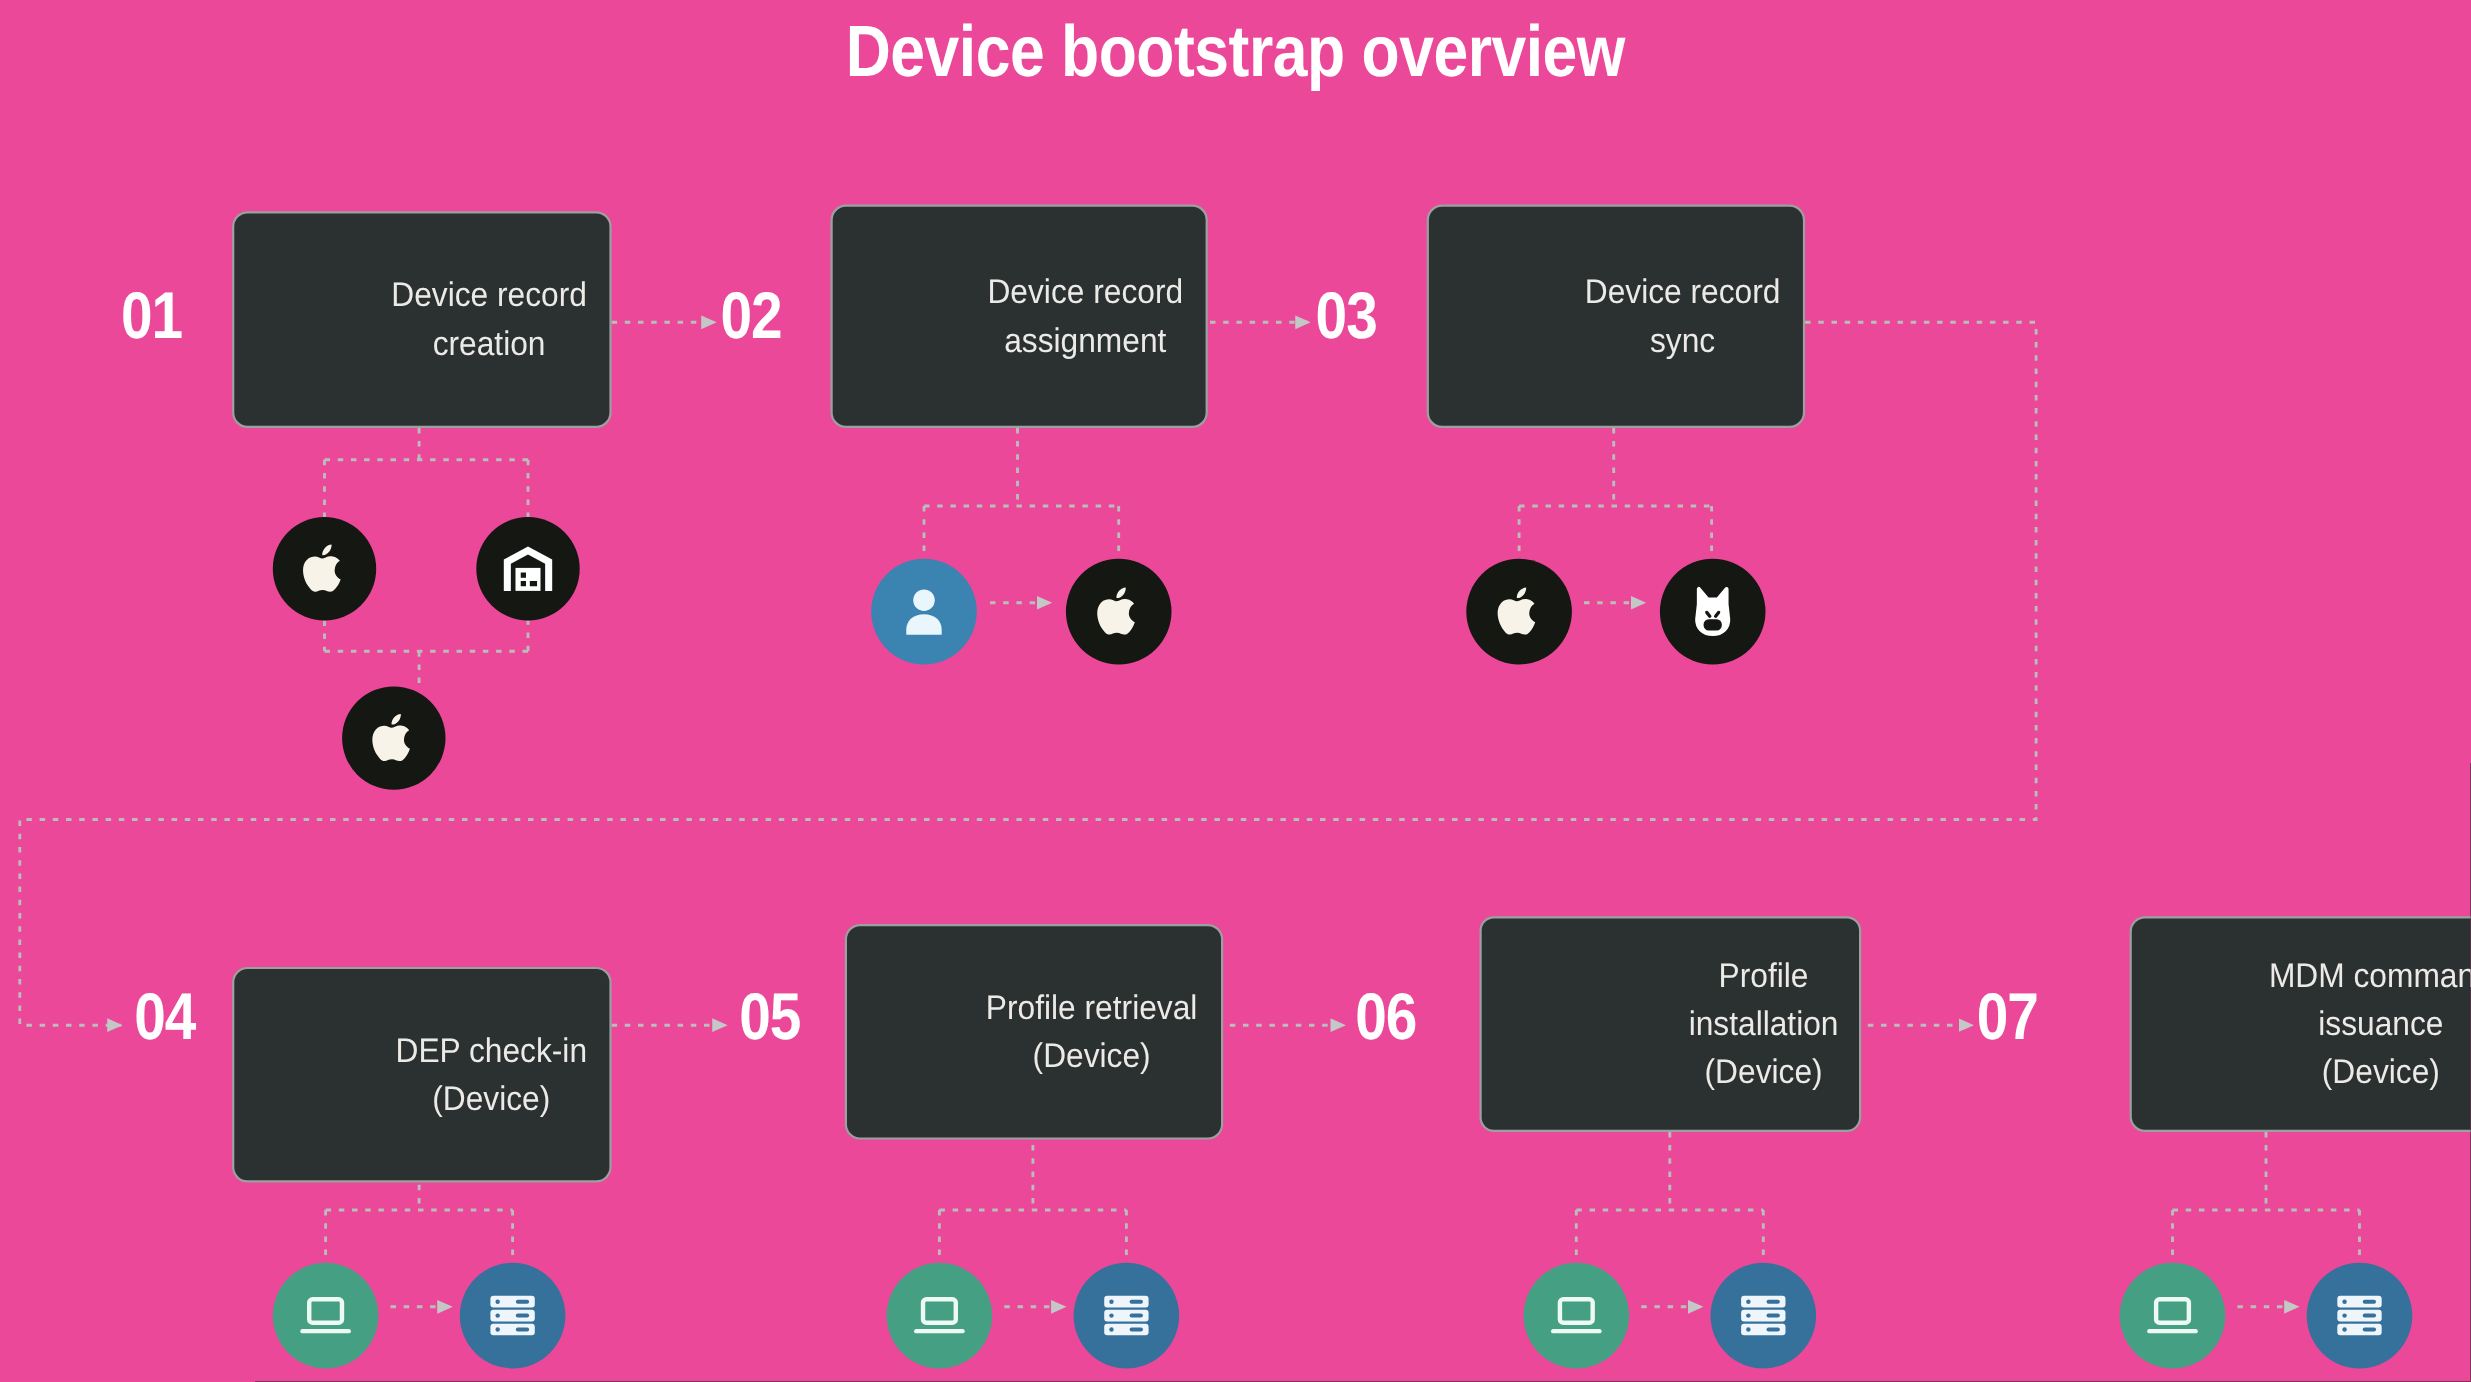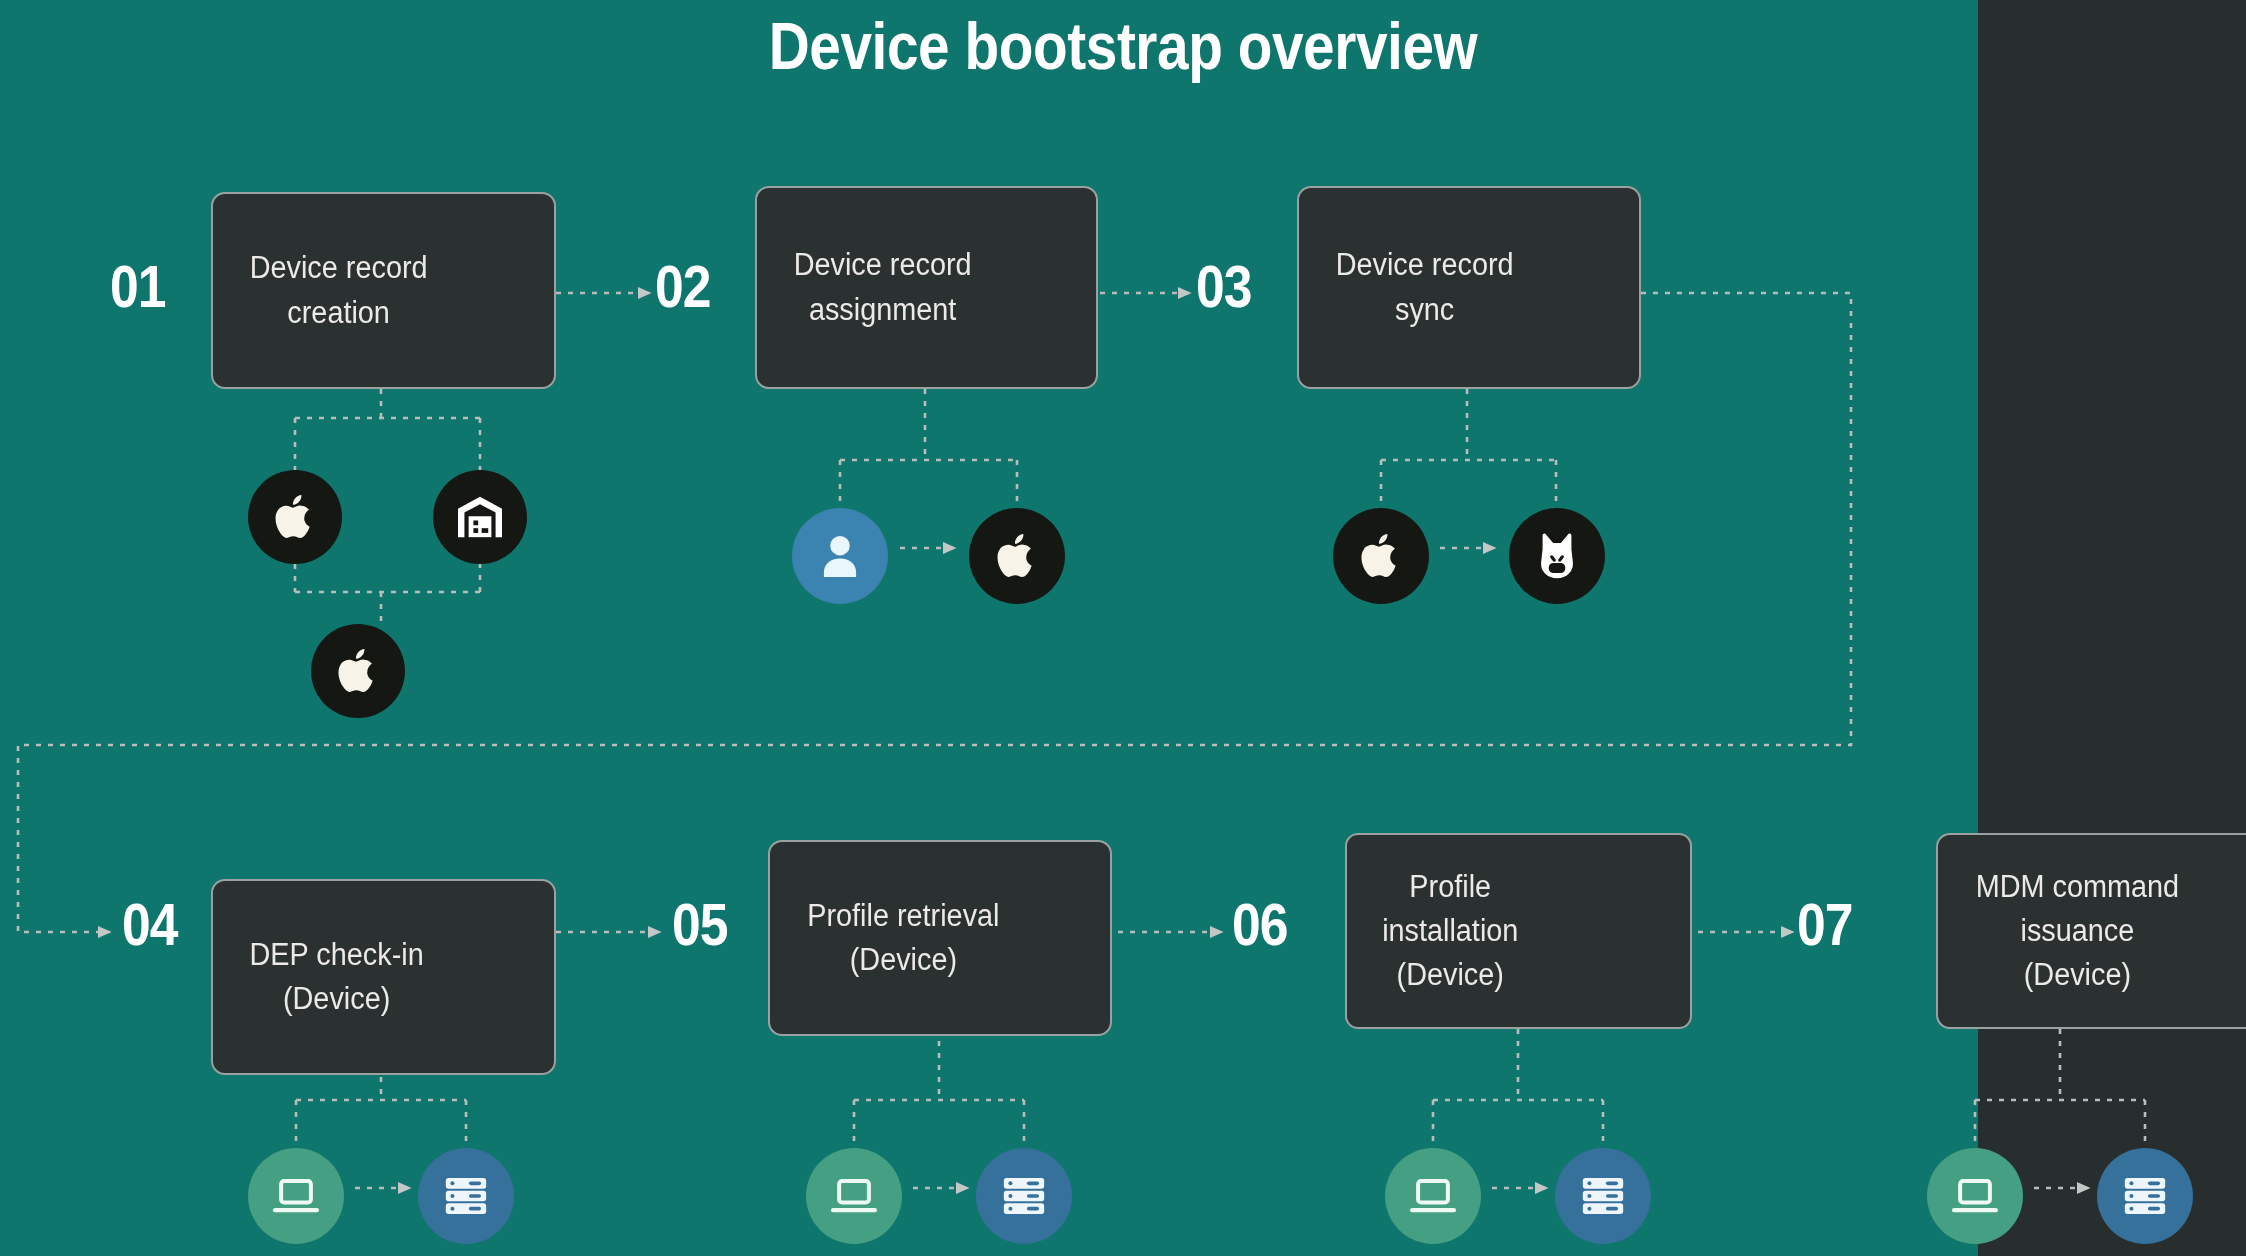--- a/index.html
+++ b/index.html
@@ -9,23 +9,23 @@
   }
   body {
     width: 2246px;
     height: 1256px;
     overflow: hidden;
     font-family: "Liberation Sans", sans-serif;
     color: #f2f2f0;
   }
   #stage {
     position: relative;
-    width: 1978px;
+    width: 2246px;
     height: 1256px;
-    background: #0f766e;
+    background: #ec4899;
   }
   #connectors {
     position: absolute;
     left: 0; top: 0;
     width: 2246px;
     height: 1256px;
     pointer-events: none;
   }
 
   
@@ -57,23 +57,23 @@
 
   
   .step-box {
     position: absolute;
     box-sizing: border-box;
     border: 2.5px solid #9aa1a0;
     border-radius: 14px;
     background: #2b3131;
     display: flex;
     align-items: center;
-    justify-content: flex-start;
+    justify-content: flex-end;
     text-align: center;
-    padding: 6px 30px;
+    padding: 6px 14px;
   }
   .step-box .label {
     font-size: 31px;
     line-height: 1.42;
     font-weight: 400;
     color: #eceae6;
     transform: scaleX(0.93);
     white-space: pre-line;
   }
 

